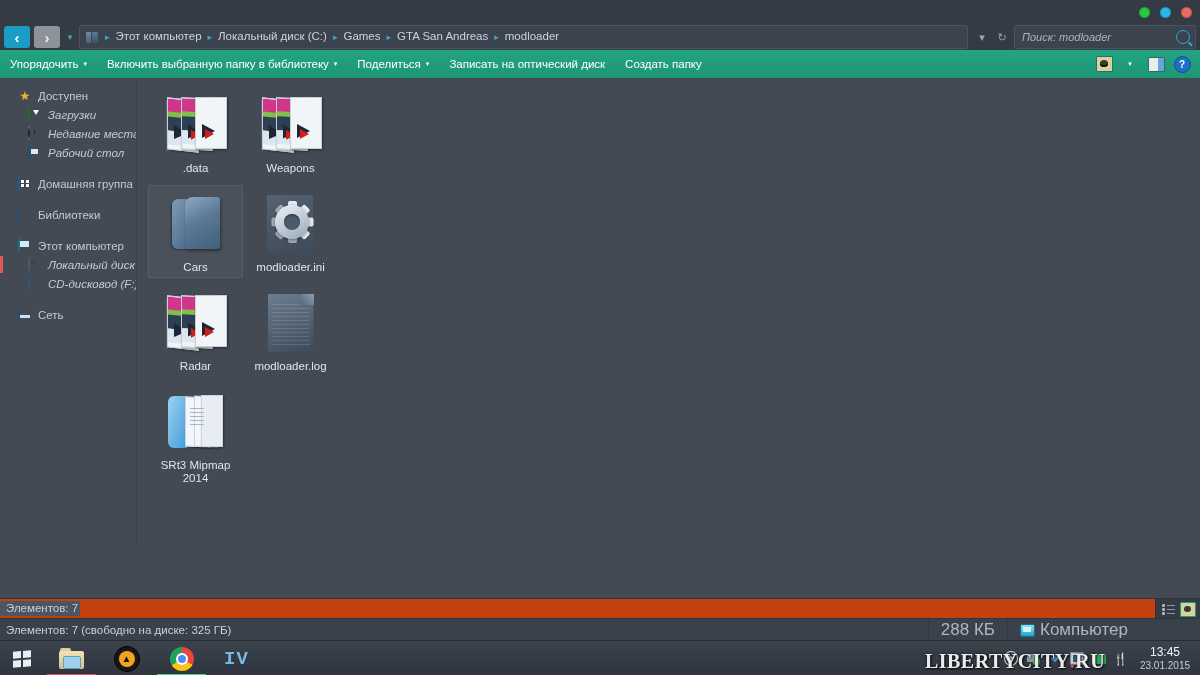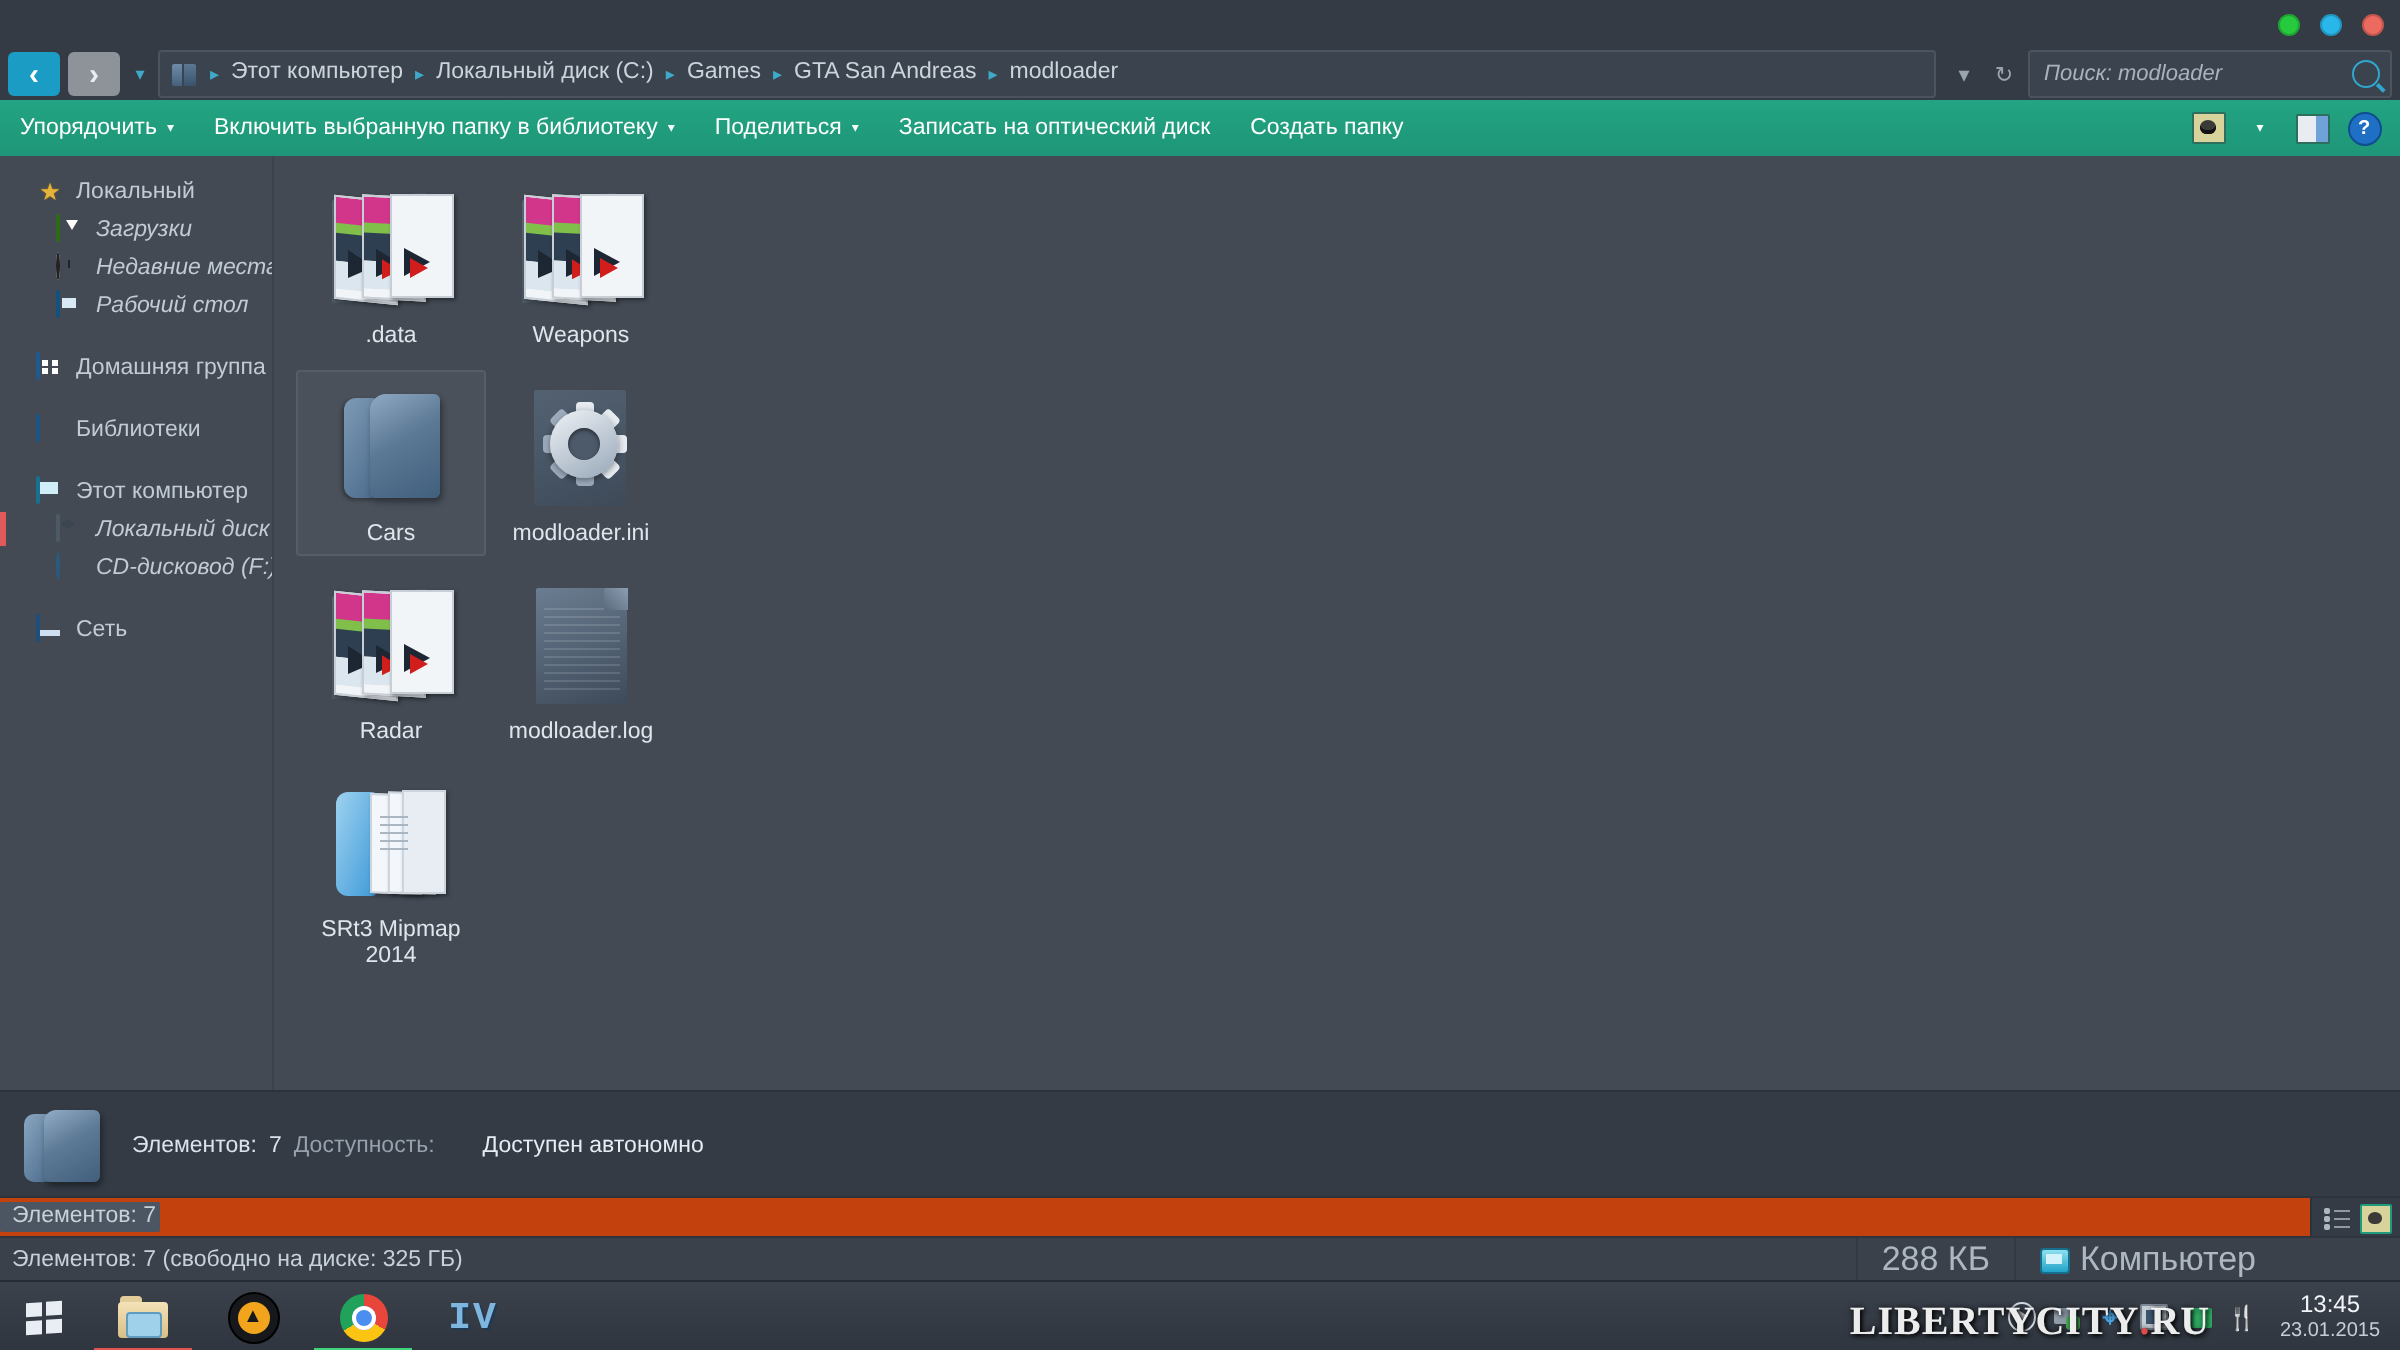--- a/index.html
+++ b/index.html
@@ -515,21 +515,21 @@
     </div>
   </div>
 
   <div class="body">
 
     <div class="sidebar">
       <div class="nav-item">
         <span class="ni">
             <span class="ni-star">★</span>
           </span>
-        <span>Локальный</span>
+        <span>Доступен</span>
       </div>
       <div class="nav-item child">
         <span class="ni"><span class="ni-dl"></span></span>
         <span>Загрузки</span>
       </div>
       <div class="nav-item child">
         <span class="ni"><span class="ni-clock"></span></span>
         <span>Недавние места</span>
       </div>
       <div class="nav-item child">
@@ -711,32 +711,20 @@
             <div class="rules"></div>
             <div class="fold"></div>
           </div>
         </div>
         <div class="flabel">modloader.log</div>
       </div>
 
     </div>
   </div>
 
-  <div class="details">
-    <div class="det-ico">
-      <div class="lf"></div>
-        <div class="rf"></div>
-    </div>
-    <div class="det-text">
-      <span class="det-v">Элементов:</span>
-      <span class="det-v">7</span>
-      <span class="det-k">Доступность:</span>
-      <span class="det-strong">Доступен автономно</span>
-    </div>
-  </div>
 
   <div class="scrollrow">
     <div class="track">
       <div class="thumb"></div>
       <span style="position:absolute;left:6px;top:3px;font-size:11.5px;color:#c8d0d8;">Элементов: 7</span>
     </div>
     <div class="viewbtns">
       <span class="vb-list"></span>
       <span class="vb-thumb"></span>
     </div>

